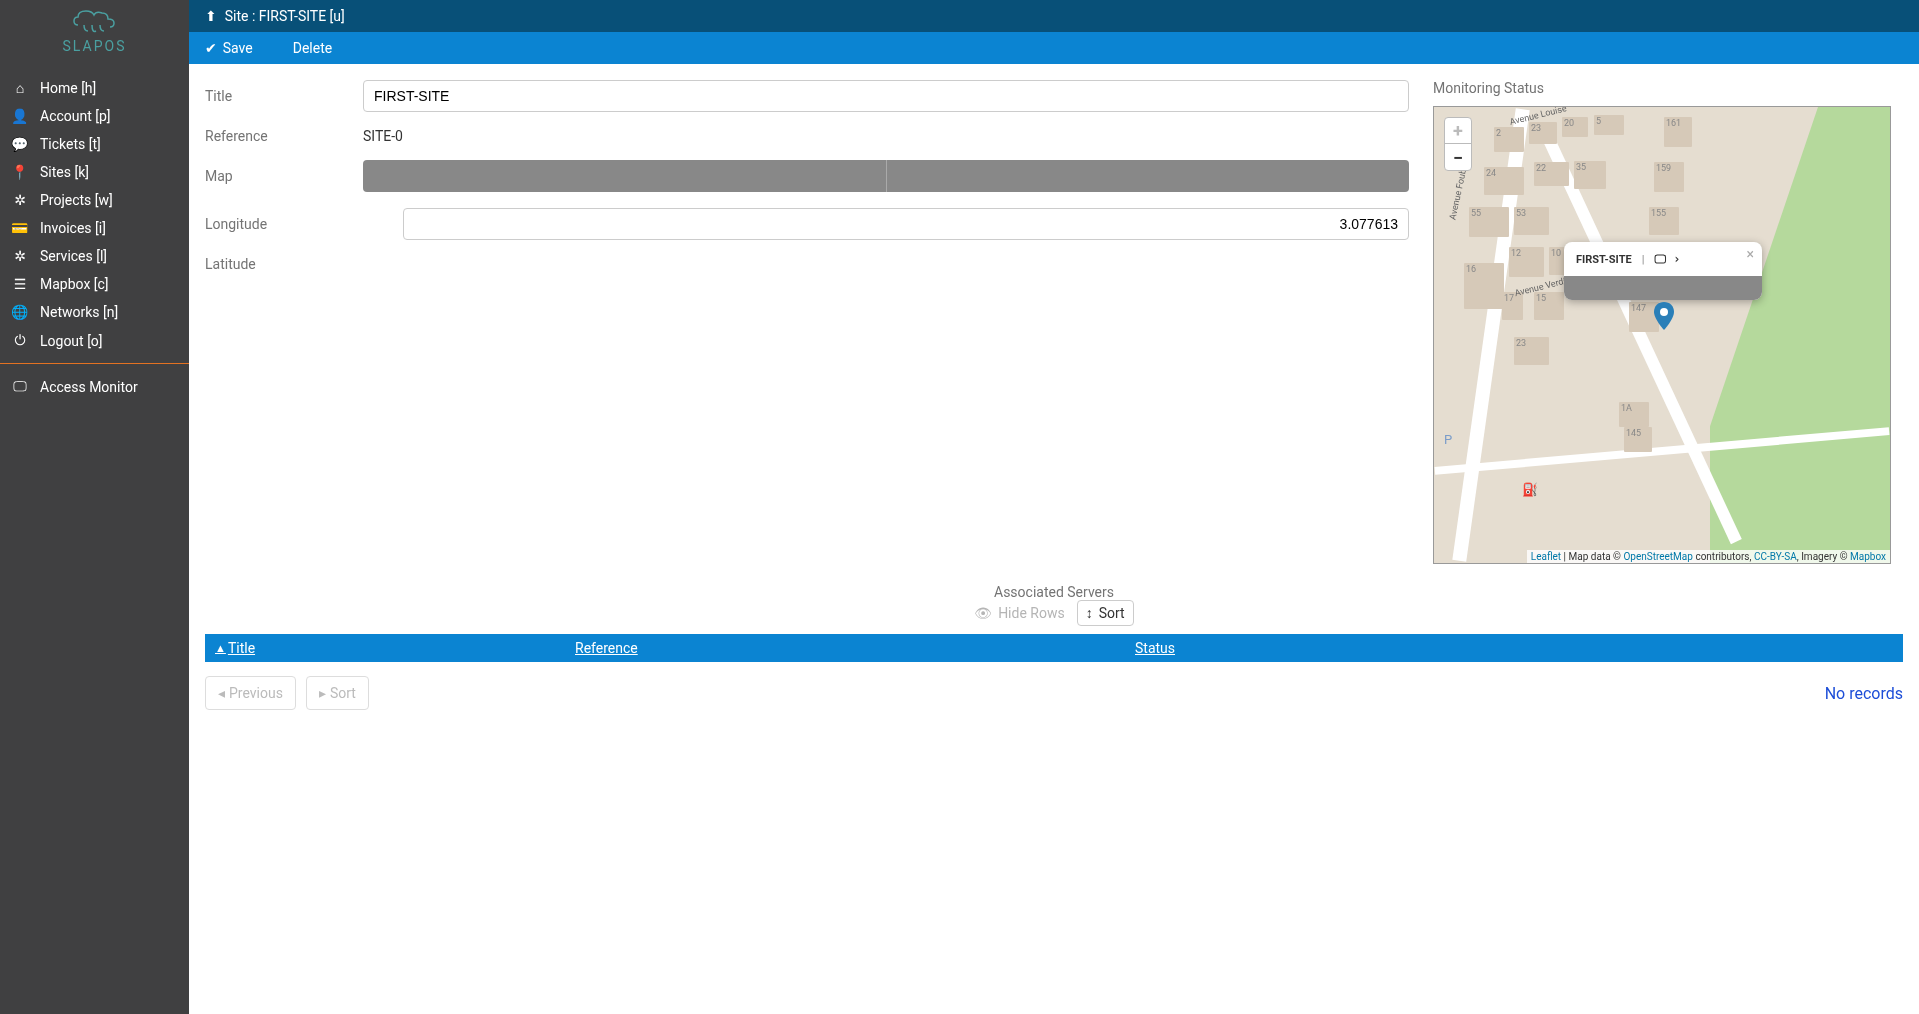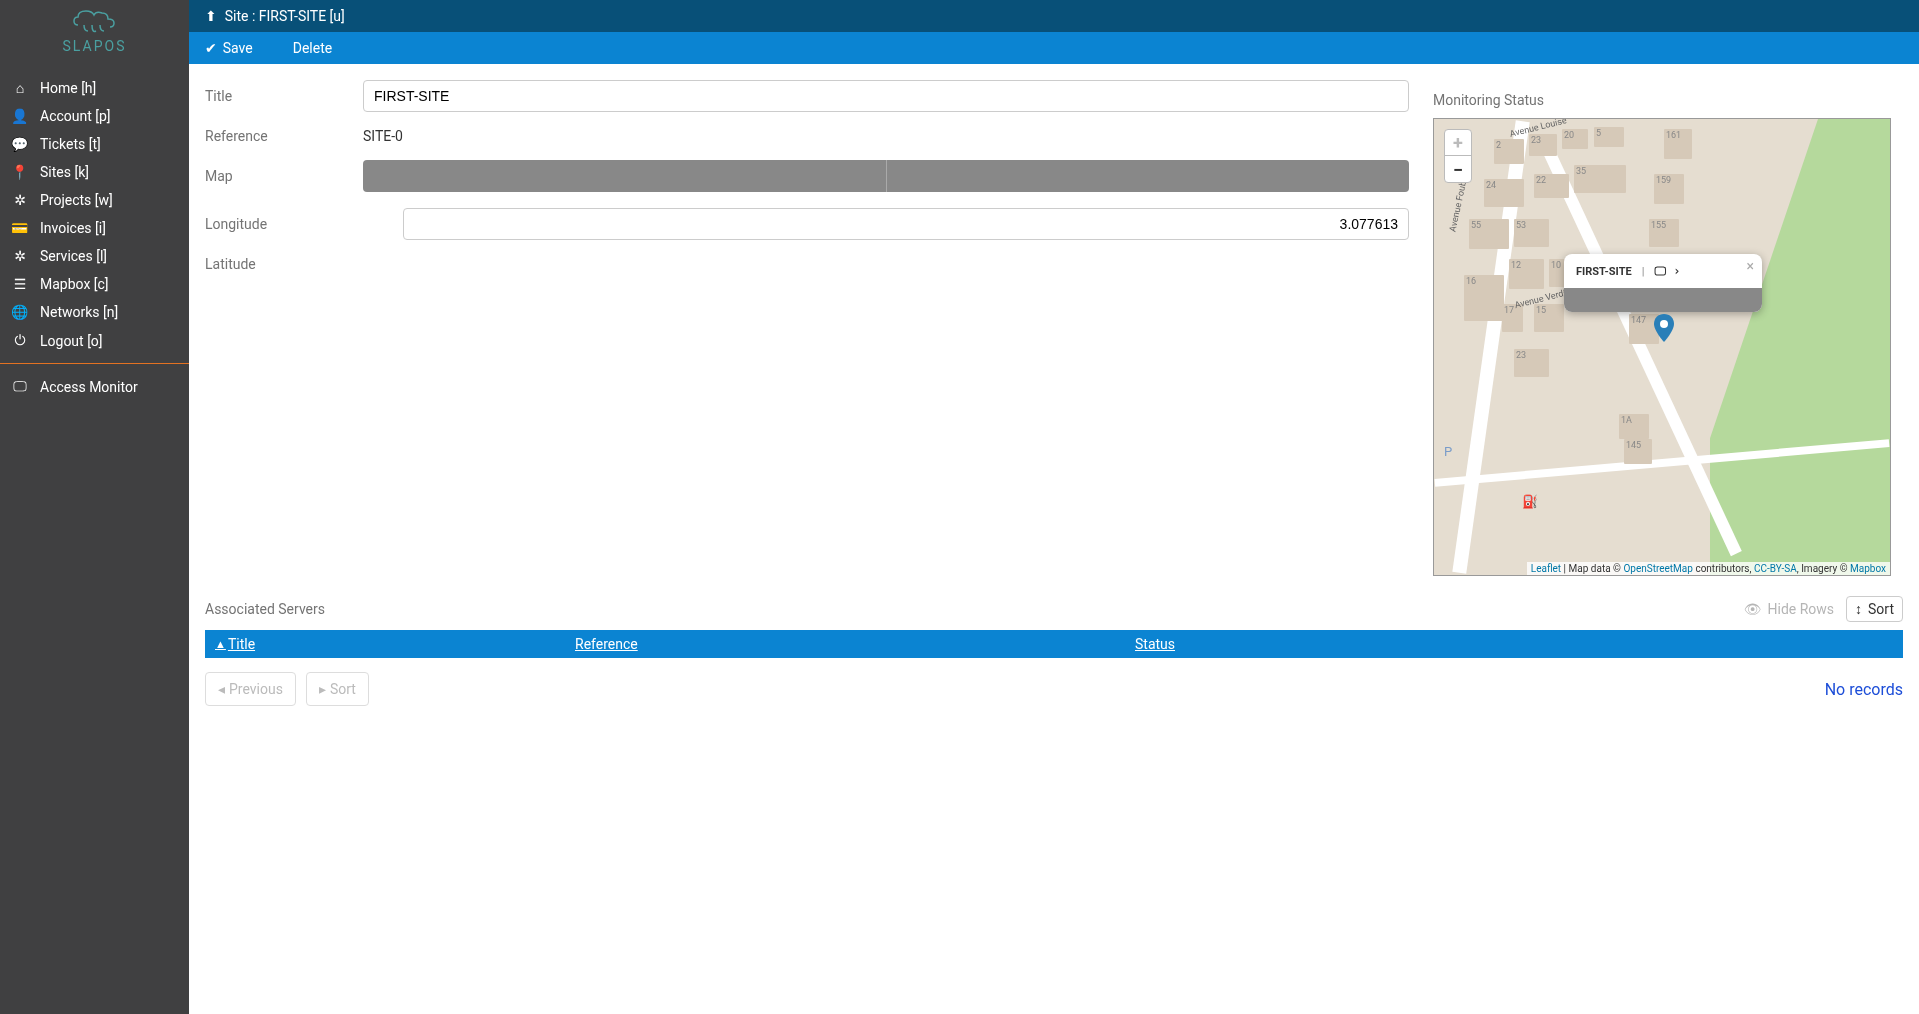--- a/index.html
+++ b/index.html
@@ -79,21 +79,21 @@
   cursor: pointer;
   font-size: 14px;
 }
 .action-btn .icon { margin-right: 6px; }
 .content {
   padding: 16px;
   display: flex;
   gap: 24px;
 }
 .left-col { flex: 1; }
-.right-col { width: 470px; margin-top: 12px; }
+.right-col { width: 470px; }
 .form-row {
   display: flex;
   align-items: center;
   margin-bottom: 16px;
 }
 .form-label {
   width: 158px;
   color: #747474;
   font-size: 14px;
 }
@@ -218,20 +218,21 @@
   padding: 1px 4px;
   color: #333;
 }
 .map-attrib a { color: #0078a8; text-decoration: none; }
 
 .section-row {
   display: flex;
   align-items: center;
   justify-content: space-between;
   padding: 4px 16px;
+  flex-direction: column;
 }
 .section-title { color: #747474; font-size: 14px; }
 .section-actions { display: flex; gap: 12px; align-items: center; }
 .hide-rows-btn {
   display: flex;
   align-items: center;
   gap: 6px;
   color: #b5b5b5;
   font-size: 14px;
   cursor: pointer;
@@ -398,21 +399,21 @@
           <div class="map-road r3"></div>
         </div>
 
         <div class="map-building" style="left:60px;top:20px;width:30px;height:25px">2</div>
         <div class="map-building" style="left:95px;top:15px;width:28px;height:22px">23</div>
         <div class="map-building" style="left:128px;top:10px;width:26px;height:20px">20</div>
         <div class="map-building" style="left:160px;top:8px;width:30px;height:20px">5</div>
         <div class="map-building" style="left:230px;top:10px;width:28px;height:30px">161</div>
         <div class="map-building" style="left:50px;top:60px;width:40px;height:28px">24</div>
         <div class="map-building" style="left:100px;top:55px;width:35px;height:24px">22</div>
-        <div class="map-building" style="left:140px;top:46px;width:52px;height:28px">35</div>
+        <div class="map-building" style="left:140px;top:54px;width:32px;height:28px">35</div>
         <div class="map-building" style="left:220px;top:55px;width:30px;height:30px">159</div>
         <div class="map-building" style="left:35px;top:100px;width:40px;height:30px">55</div>
         <div class="map-building" style="left:80px;top:100px;width:35px;height:28px">53</div>
         <div class="map-building" style="left:215px;top:100px;width:30px;height:28px">155</div>
         <div class="map-building" style="left:30px;top:156px;width:40px;height:46px">16</div>
         <div class="map-building" style="left:75px;top:140px;width:35px;height:30px">12</div>
         <div class="map-building" style="left:115px;top:140px;width:30px;height:28px">10</div>
         <div class="map-building" style="left:200px;top:145px;width:30px;height:30px">151</div>
         <div class="map-building" style="left:68px;top:185px;width:21px;height:28px">17</div>
         <div class="map-building" style="left:100px;top:185px;width:30px;height:28px">15</div>

